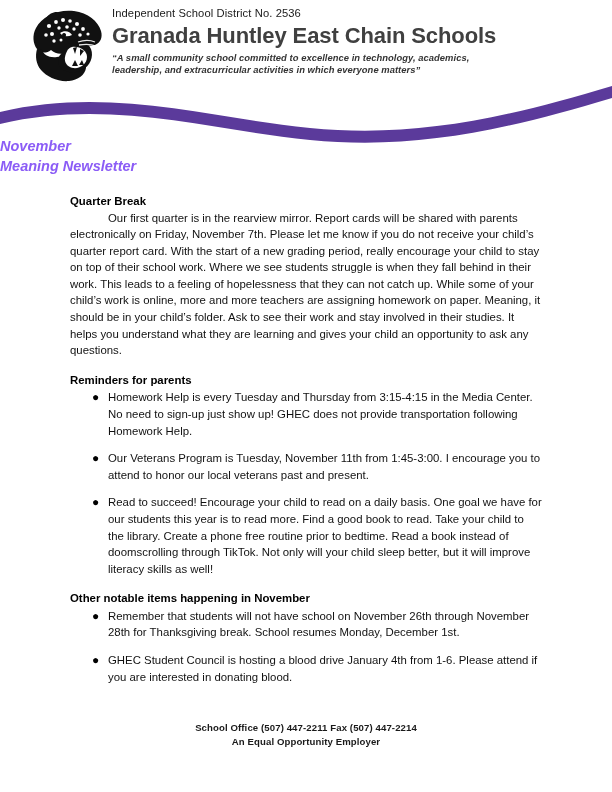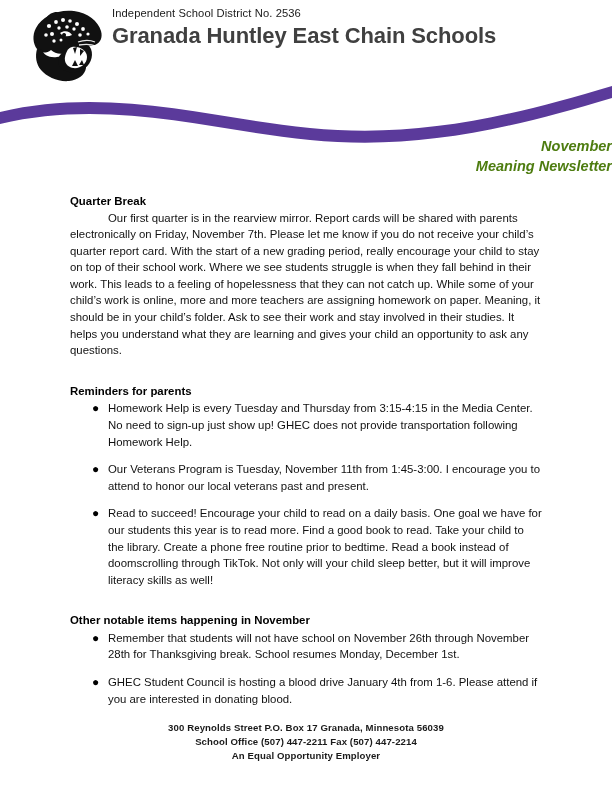--- a/index.html
+++ b/index.html
@@ -74,36 +74,36 @@
     height: 60px;
   }
   .wave svg { display: block; }
 
   
   .newsletter-title {
     position: absolute;
     left: 0;
     top: 136px;
     width: 612px;
-    text-align: right;
+    text-align: left;
     font-size: 14.5px;
     line-height: 20px;
     font-weight: bold;
     font-style: italic;
-    color: #4d7c0f;
+    color: #8b5cf6;
   }
 
   
   .body-content {
     position: absolute;
     left: 70px;
     top: 193px;
     width: 472px;
   }
-  .section + .section { margin-top: 24px; }
+  .section + .section { margin-top: 13px; }
 
   .section-heading {
     font-size: 11.4px;
     line-height: 16.5px;
     font-weight: bold;
     color: #000000;
     margin: 0 0 0 0;
   }
   .para {
     font-size: 11.4px;
@@ -211,20 +211,24 @@
       <g stroke="#ffffff" stroke-width="1.3" fill="none" opacity="0.9">
         <path d="M62 40 C68 38, 74 38, 79 40"></path>
         <path d="M63 43 C69 42, 75 42, 80 44"></path>
       </g>
     </svg>
   </div>
 
   <div class="masthead-text">
     <div class="district-line">Independent School District No. 2536</div>
     <div class="school-name">Granada Huntley East Chain Schools</div>
+    <div class="tagline">
+      <div>“A small community school committed to excellence in technology, academics,</div>
+      <div>leadership, and extracurricular activities in which everyone matters”</div>
+    </div>
   </div>
 </div>
 
 <div class="wave">
   <svg width="612" height="60" viewBox="0 0 612 60" aria-hidden="true">
     <path d="M0 28 C 110 2, 210 34, 310 44 C 410 54, 500 36, 612 2
              L 612 14 C 500 48, 410 66, 310 56 C 210 46, 110 14, 0 40 Z" fill="#5B3A9B"></path>
   </svg>
 </div>
 
@@ -268,16 +272,15 @@
       <li>
         <span class="bullet-dot">●</span>
         <span>GHEC Student Council is hosting a blood drive January 4th from 1-6. Please attend if you are interested in donating blood.</span>
       </li>
     </ul>
   </div>
 
 </div>
 
 <div class="footer">
-  <div>300 Reynolds Street P.O. Box 17  Granada, Minnesota 56039</div>
   <div>School Office (507) 447-2211  Fax (507) 447-2214</div>
   <div>An Equal Opportunity Employer</div>
 </div>
 
 </body></html>

